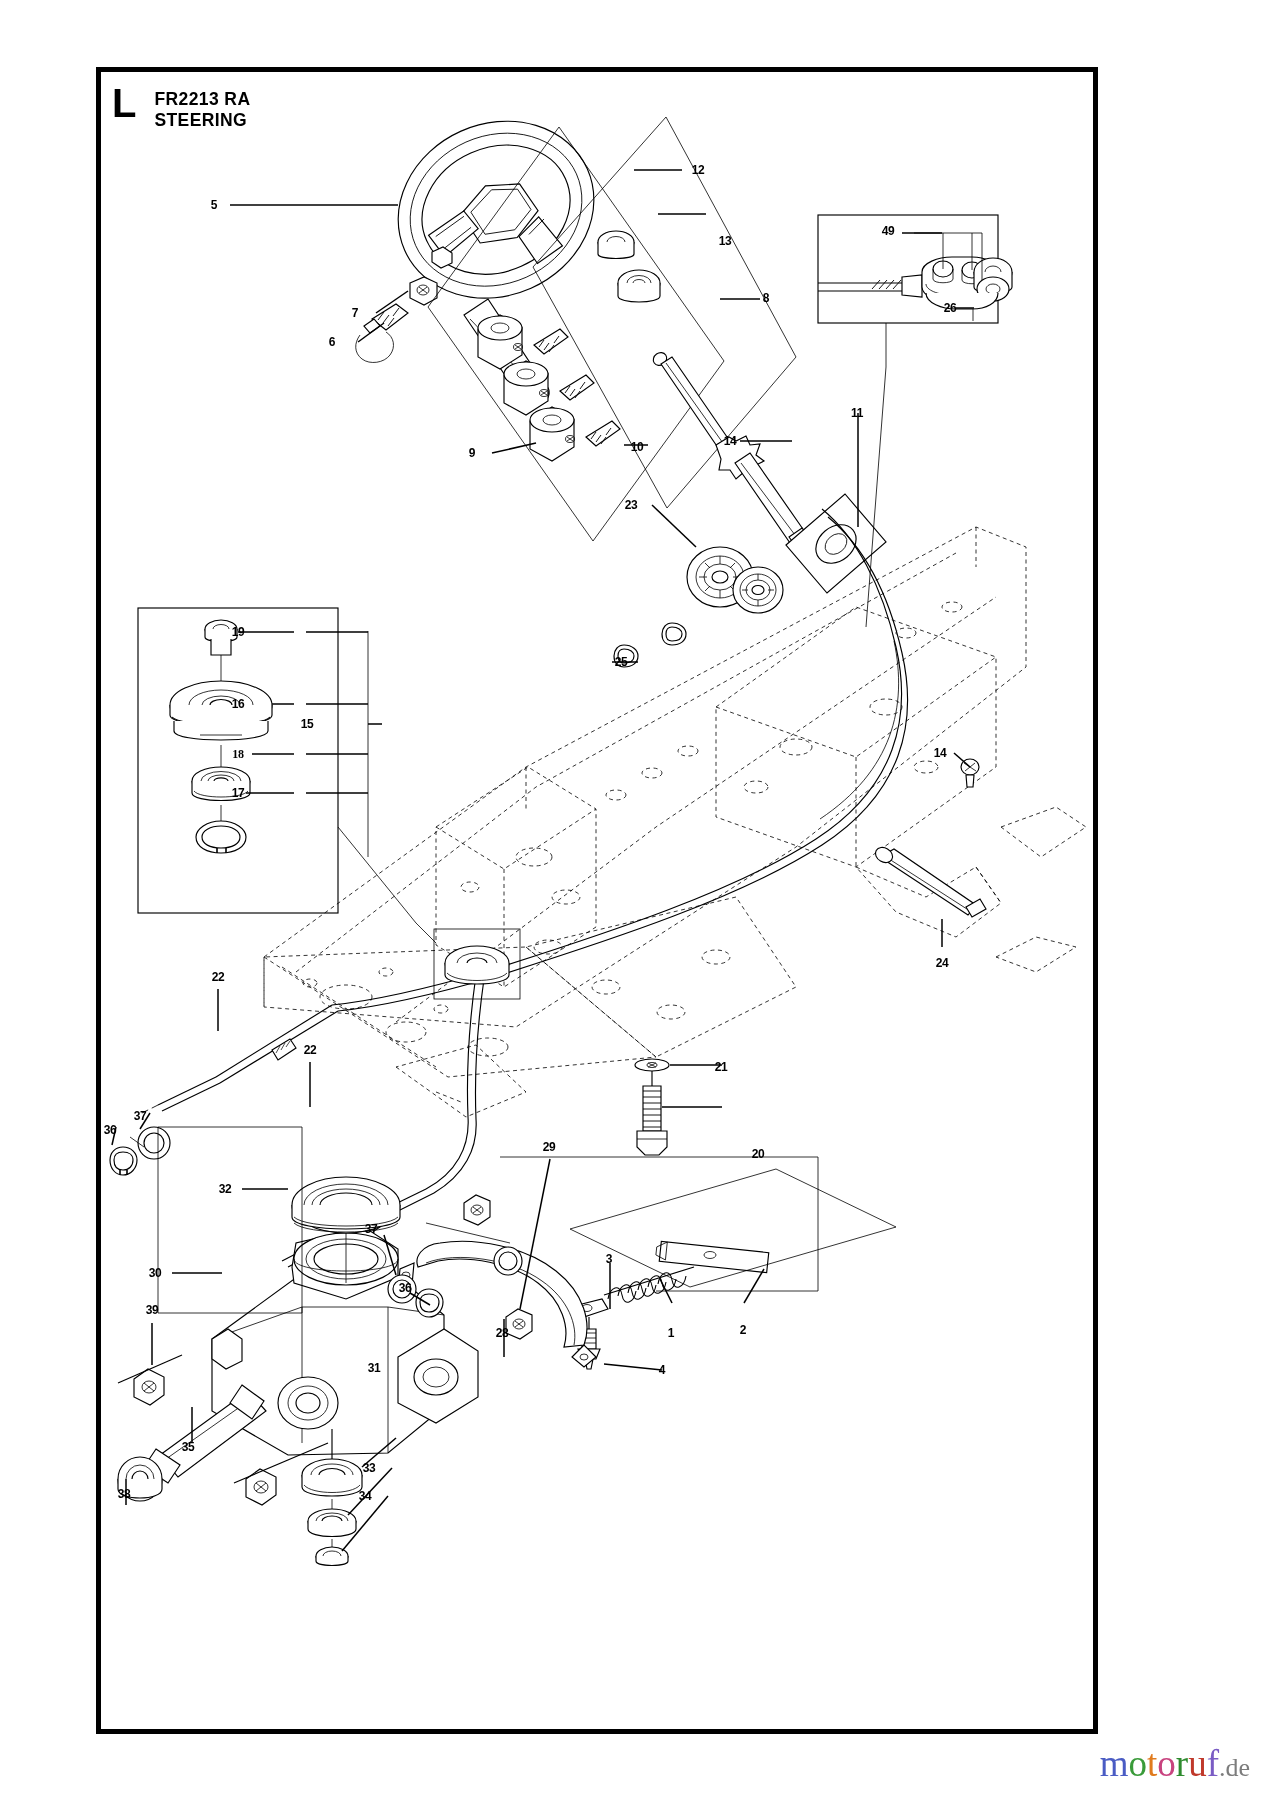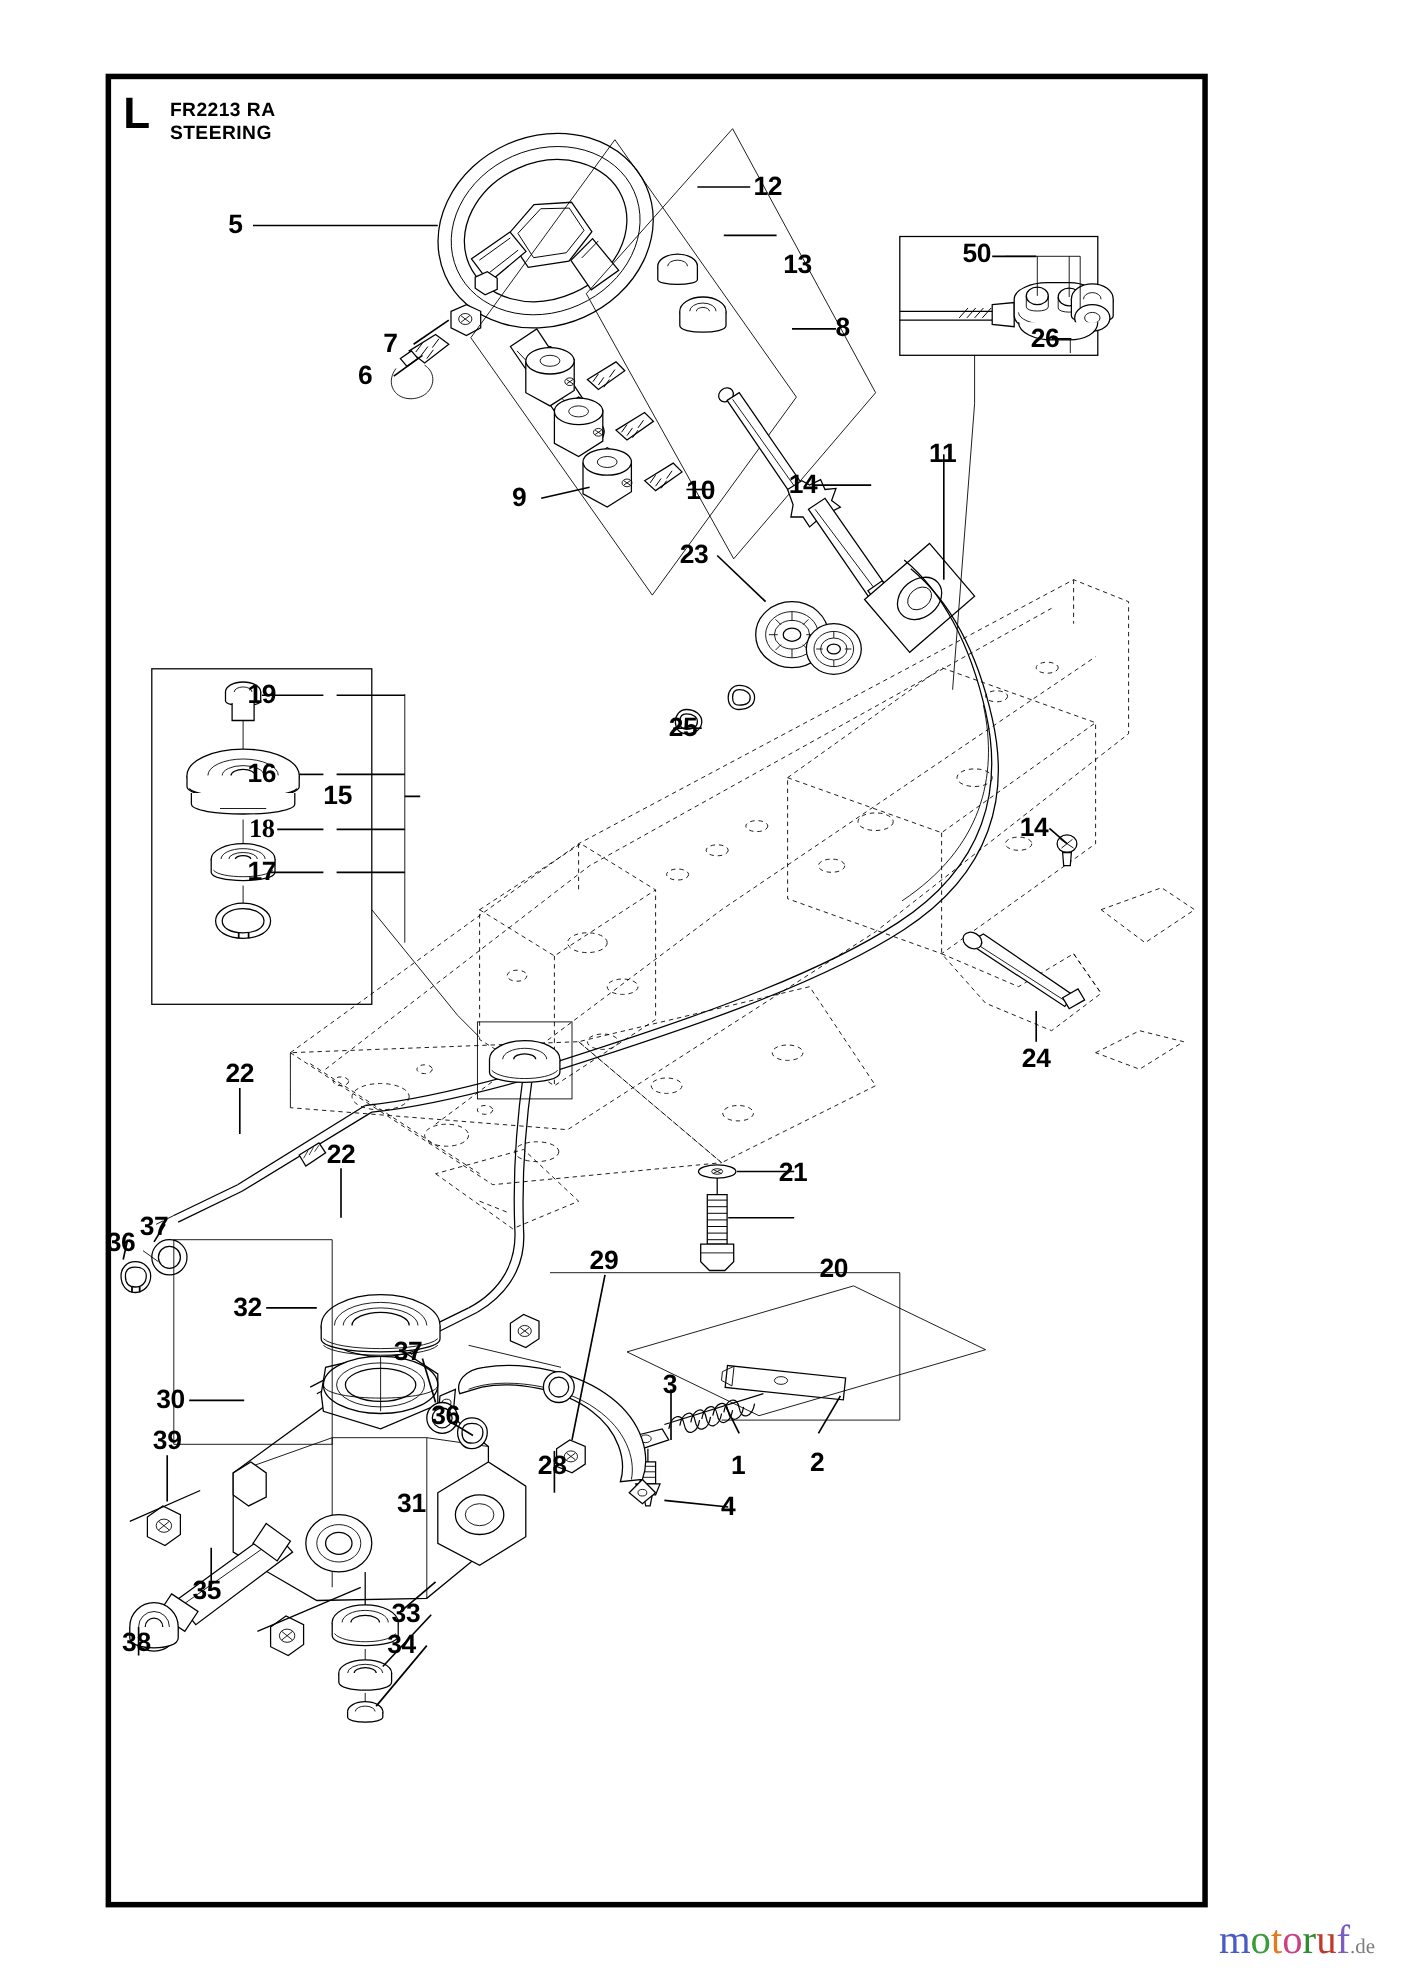--- a/index.html
+++ b/index.html
@@ -68,21 +68,21 @@
     position: absolute;
     left: 96px;
     top: 67px;
     width: 1002px;
     height: 1667px;
   }
 
   
   .callout {
     position: absolute;
-    font-size: 24px;
+    font-size: 12px;
     font-weight: bold;
     color: #000;
     font-family: "Liberation Sans", sans-serif;
     line-height: 1;
     white-space: nowrap;
     transform: translate(-50%, -50%);
     letter-spacing: -0.3px;
   }
 
   
@@ -95,21 +95,21 @@
     line-height: 1;
     white-space: nowrap;
   }
   #watermark .w1 { color: #4a5cc4; }
   #watermark .w2 { color: #3a9b3a; }
   #watermark .w3 { color: #e07b1e; }
   #watermark .w4 { color: #c8437f; }
   #watermark .w5 { color: #2e8b2e; }
   #watermark .w6 { color: #c0392b; }
   #watermark .w7 { color: #7a5cc4; }
-  #watermark .wde { color: #7c7c7c; font-size: 19px; }
+  #watermark .wde { color: #7c7c7c; font-size: 26px; }
 </style>
 </head>
 <body>
 
 <div id="sheet">
 
   <div id="frame"></div>
 
   <div id="title-block">
     <div id="page-letter">L</div>
@@ -792,21 +792,21 @@
   <div class="callout" style="left:238px;  top:754px;font-family:Liberation Serif, serif;">18</div>
   <div class="callout" style="left:238px;  top:632px;">19</div>
   <div class="callout" style="left:758px;  top:1107px;margin-top:47px;">20</div>
   <div class="callout" style="left:721px;  top:1067px;">21</div>
   <div class="callout" style="left:218px;  top:977px;">22</div>
   <div class="callout" style="left:310px;  top:1050px;">22</div>
   <div class="callout" style="left:631px;  top:505px;">23</div>
   <div class="callout" style="left:942px;  top:963px;">24</div>
   <div class="callout" style="left:621px;  top:662px;">25</div>
   <div class="callout" style="left:950px;  top:308px;">26</div>
-  <div class="callout" style="left:888px;  top:231px;">50</div>
+  <div class="callout" style="left:888px;  top:231px;">49</div>
   <div class="callout" style="left:502px;  top:1333px;">28</div>
   <div class="callout" style="left:549px;  top:1147px;">29</div>
   <div class="callout" style="left:155px;  top:1273px;">30</div>
   <div class="callout" style="left:374px;  top:1368px;">31</div>
   <div class="callout" style="left:225px;  top:1189px;">32</div>
   <div class="callout" style="left:369px;  top:1468px;">33</div>
   <div class="callout" style="left:365px;  top:1496px;">34</div>
   <div class="callout" style="left:188px;  top:1415px;margin-top:32px;">35</div>
   <div class="callout" style="left:110px;  top:1130px;">36</div>
   <div class="callout" style="left:405px;  top:1288px;">36</div>

